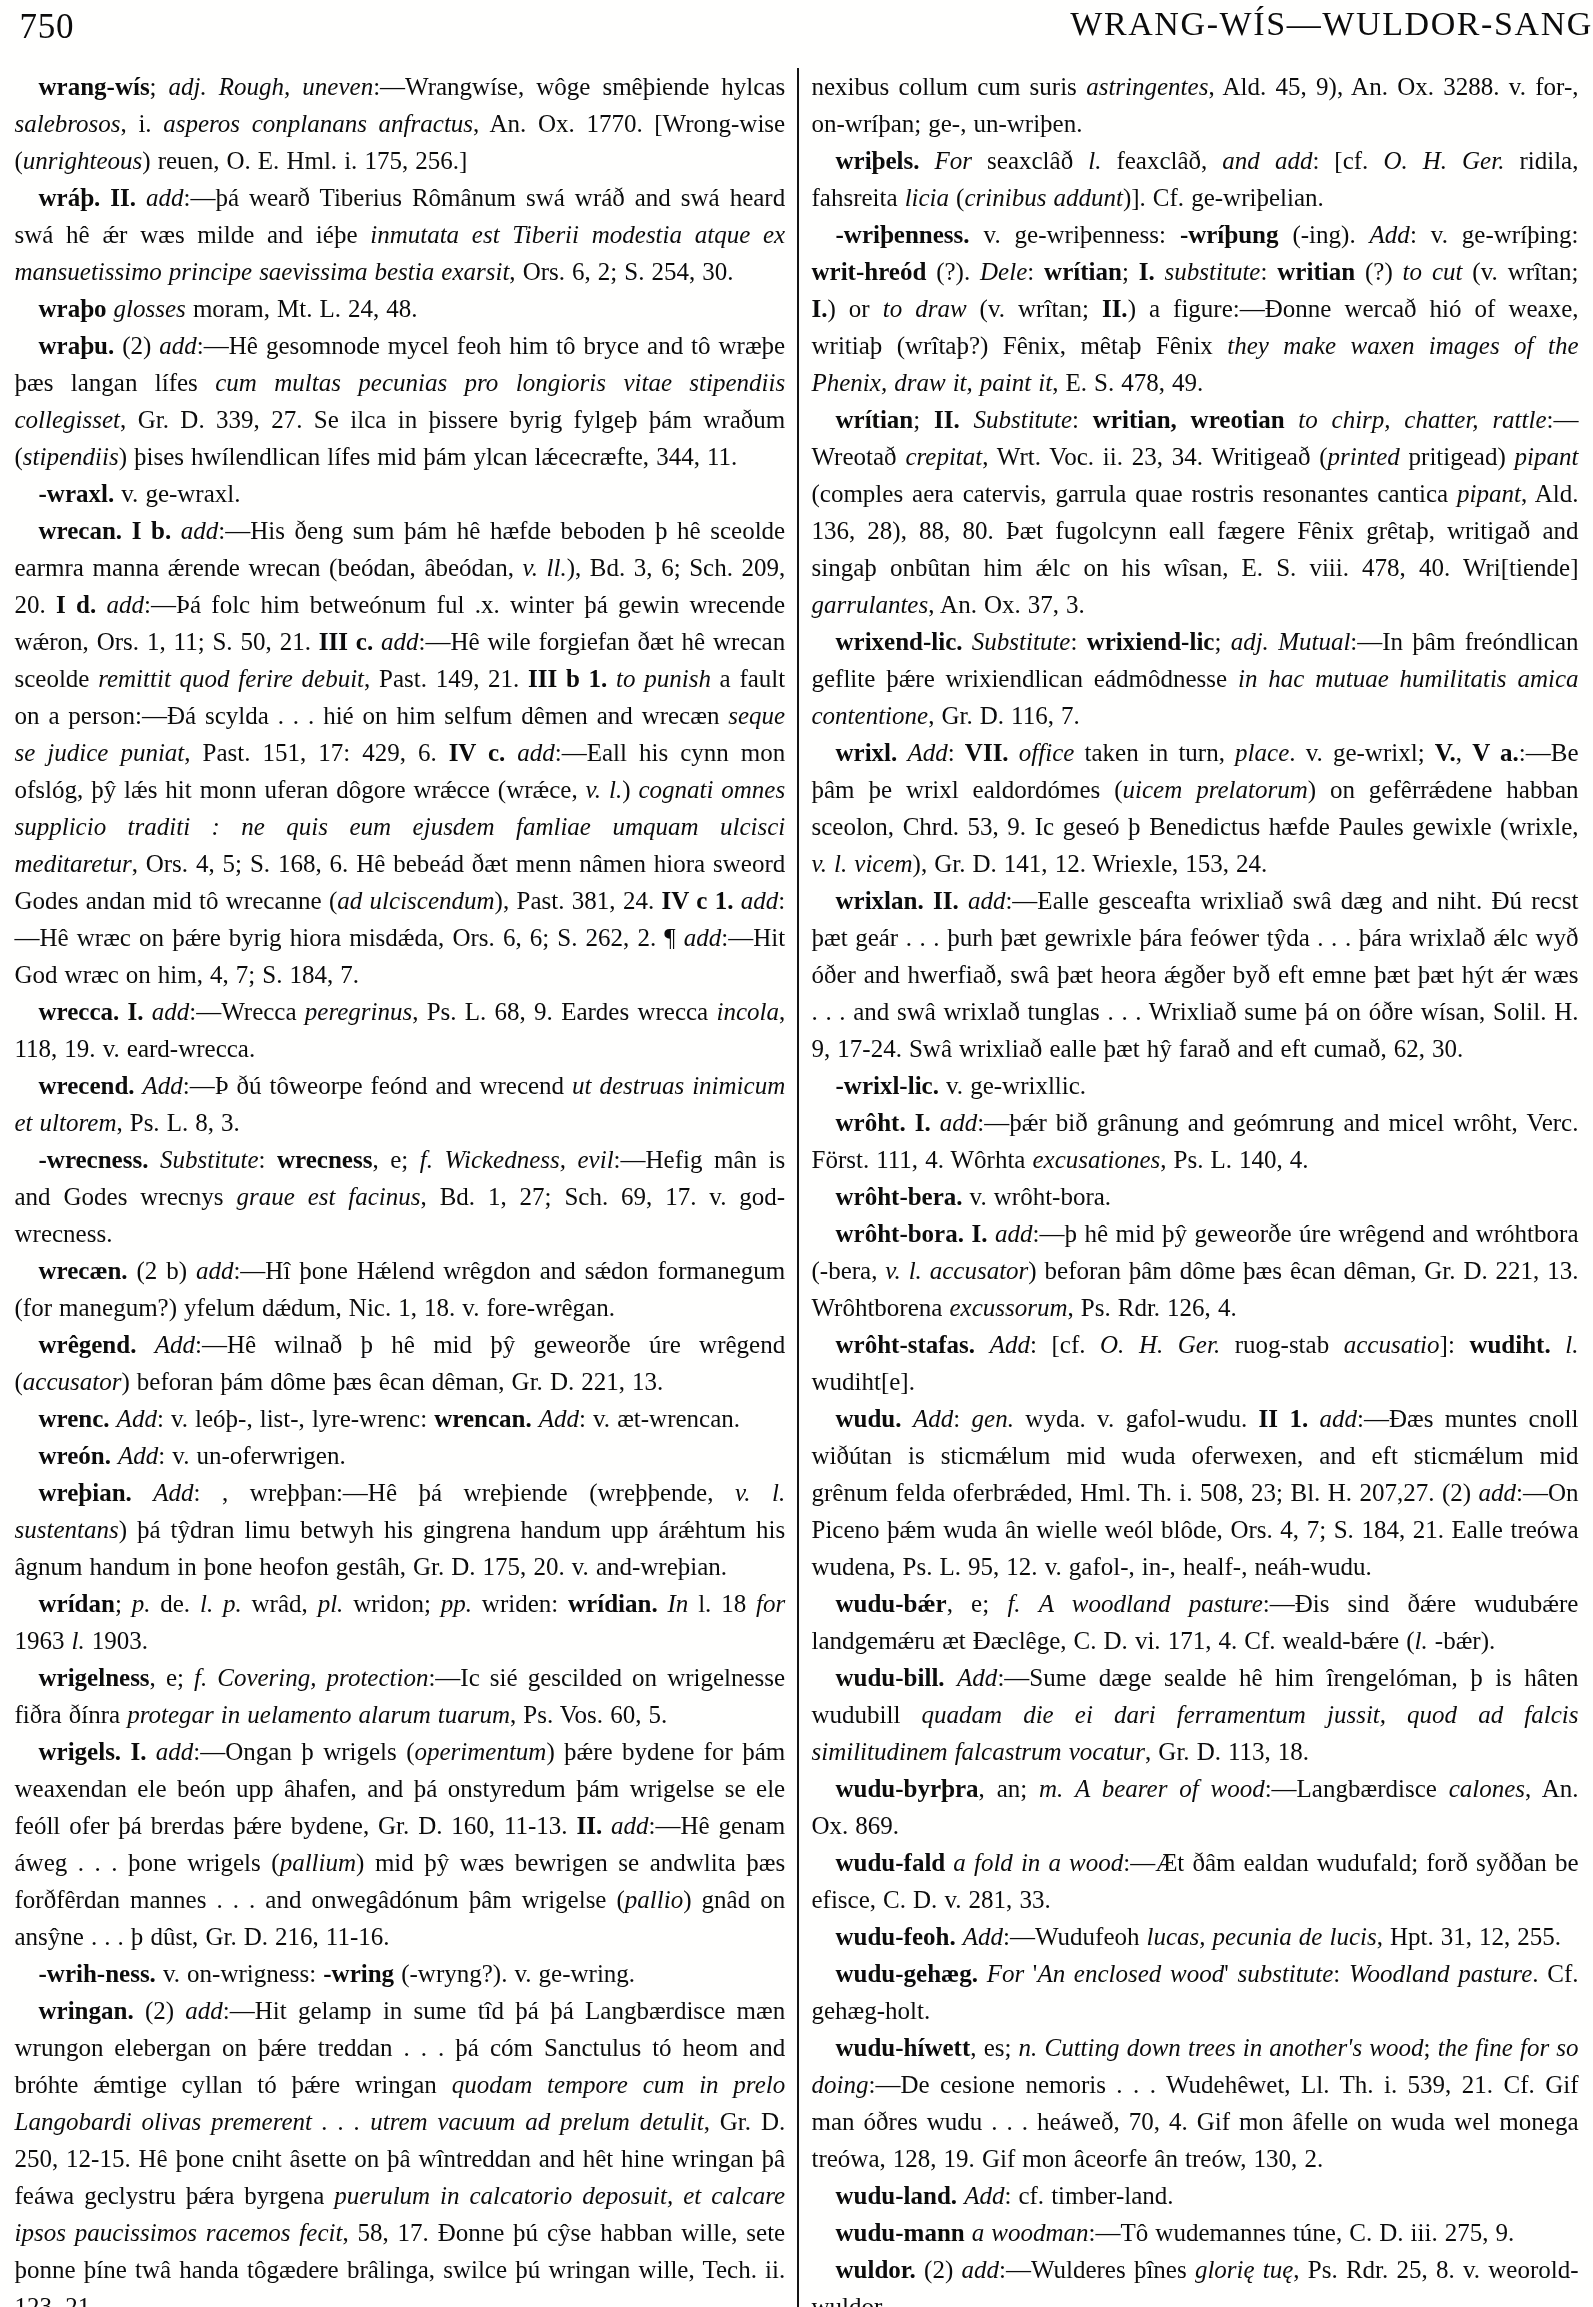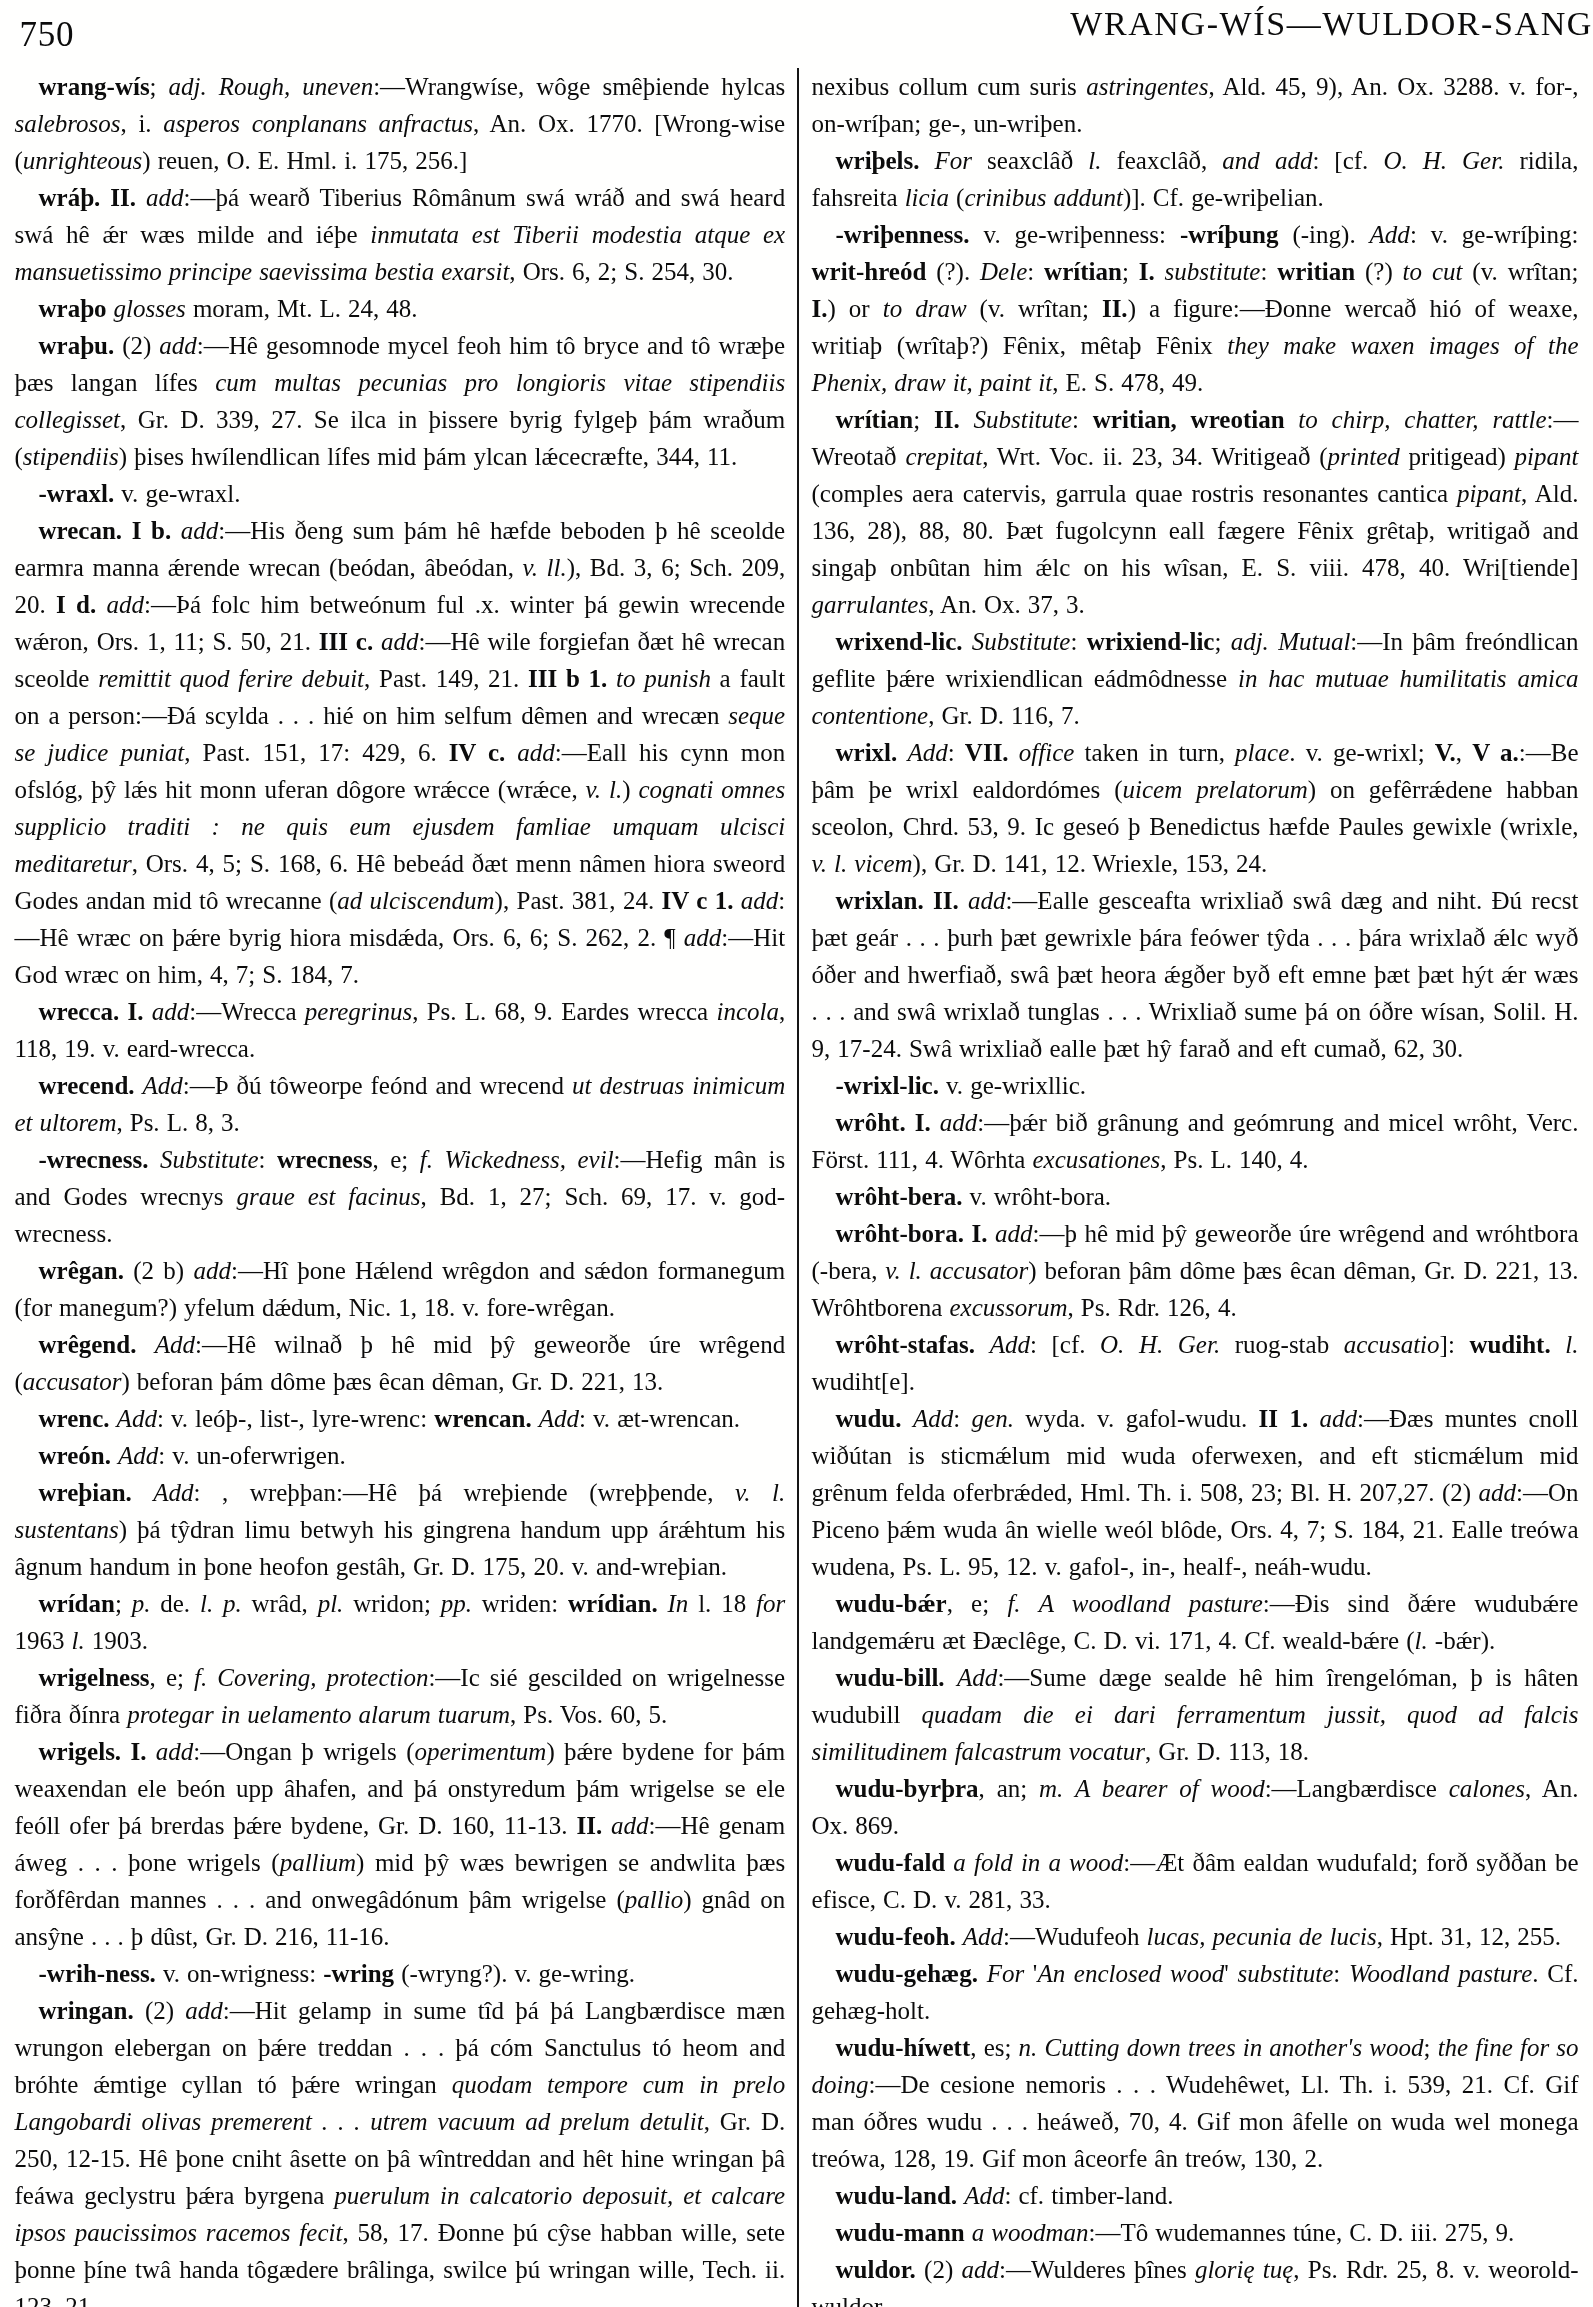--- a/index.html
+++ b/index.html
@@ -7,21 +7,21 @@
     position: relative;
     width: 1593px;
     height: 2307px;
     background: #fffffe;
     color: #0c0c0c;
     font-family: "Liberation Serif", serif;
     overflow: hidden;
   }
   .header { position: relative; height: 50px; padding-top: 4.8px; }
   .pageno {
-    position: absolute; left: 19.4px; top: 15px;
+    position: absolute; left: 19.4px; top: 7px;
     font-size: 35px; letter-spacing: 0.8px;
   }
   .title {
     text-align: right; font-size: 34px; letter-spacing: 1.6px;
     font-weight: 400;
   }
   .columns { display: flex; margin-top: 13px; padding: 0 6.5px; }
   .col { width: 50%; box-sizing: border-box; padding: 0 11.3px 0 8px; }
   .col.right { border-left: 2.4px solid #151515; padding: 0 8px 0 13px; }
   p.entry {
@@ -45,21 +45,21 @@
     <div class="col left">
         <p class="entry"><span class="b">wrang-wís</span><span>; </span><span class="i">adj. Rough, uneven</span><span>:—Wrangwíse, wôge smêþiende hylcas </span><span class="i">salebrosos</span><span>, i. </span><span class="i">asperos conplanans anfractus</span><span>, An. Ox. 1770. [Wrong-wise (</span><span class="i">unrighteous</span><span>) reuen, O. E. Hml. i. 175, 256.]</span></p>
         <p class="entry"><span class="b">wráþ.</span><span>  </span><span class="b">II.</span><span> </span><span class="i">add</span><span>:—þá wearð Tiberius Rômânum swá wráð and swá heard swá hê ǽr wæs milde and iéþe </span><span class="i">inmutata est Tiberii modestia atque ex mansuetissimo principe saevissima bestia exarsit</span><span>, Ors. 6, 2; S. 254, 30.</span></p>
         <p class="entry"><span class="b">wraþo</span><span class="i"> glosses</span><span> moram, Mt. L. 24, 48.</span></p>
         <p class="entry"><span class="b">wraþu.</span><span>  (2) </span><span class="i">add</span><span>:—Hê gesomnode mycel feoh him tô bryce and tô wræþe þæs langan lífes </span><span class="i">cum multas pecunias pro longioris vitae stipendiis collegisset</span><span>, Gr. D. 339, 27.  Se ilca in þissere byrig fylgeþ þám wraðum (</span><span class="i">stipendiis</span><span>) þises hwílendlican lífes mid þám ylcan lǽcecræfte, 344, 11.</span></p>
         <p class="entry"><span class="b">-wraxl.</span><span>  v. ge-wraxl.</span></p>
         <p class="entry"><span class="b">wrecan.</span><span>  </span><span class="b">I b.</span><span> </span><span class="i">add</span><span>:—His ðeng sum þám hê hæfde beboden þ hê sceolde earmra manna ǽrende wrecan (beódan, âbeódan, </span><span class="i">v. ll.</span><span>), Bd. 3, 6; Sch. 209, 20.   </span><span class="b">I d.</span><span> </span><span class="i">add</span><span>:—Þá folc him betweónum ful .x. winter þá gewin wrecende wǽron, Ors. 1, 11; S. 50, 21.  </span><span class="b">III c.</span><span> </span><span class="i">add</span><span>:—Hê wile forgiefan ðæt hê wrecan sceolde </span><span class="i">remittit quod ferire debuit</span><span>, Past. 149, 21.   </span><span class="b">III b 1.</span><span> </span><span class="i">to punish</span><span> a fault on a person:—Ðá scylda . . . hié on him selfum dêmen and wrecæn </span><span class="i">seque se judice puniat</span><span>, Past. 151, 17: 429, 6.  </span><span class="b">IV c.</span><span> </span><span class="i">add</span><span>:—Eall his cynn mon ofslóg, þŷ lǽs hit monn uferan dôgore wrǽcce (wrǽce, </span><span class="i">v. l.</span><span>) </span><span class="i">cognati omnes supplicio traditi : ne quis eum ejusdem famliae umquam ulcisci meditaretur</span><span>, Ors. 4, 5; S. 168, 6.  Hê bebeád ðæt menn nâmen hiora sweord Godes andan mid tô wrecanne (</span><span class="i">ad ulciscendum</span><span>), Past. 381, 24.   </span><span class="b">IV c 1.</span><span> </span><span class="i">add</span><span>:—Hê wræc on þǽre byrig hiora misdǽda, Ors. 6, 6; S. 262, 2.    ¶ </span><span class="i">add</span><span>:—Hit God wræc on him, 4, 7; S. 184, 7.</span></p>
         <p class="entry"><span class="b">wrecca.</span><span>  </span><span class="b">I.</span><span> </span><span class="i">add</span><span>:—Wrecca </span><span class="i">peregrinus</span><span>, Ps. L. 68, 9.  Eardes wrecca </span><span class="i">incola</span><span>, 118, 19.  v. eard-wrecca.</span></p>
         <p class="entry"><span class="b">wrecend.</span><span>  </span><span class="i">Add</span><span>:—Þ ðú tôweorpe feónd and wrecend </span><span class="i">ut destruas inimicum et ultorem</span><span>, Ps. L. 8, 3.</span></p>
         <p class="entry"><span class="b">-wrecness.</span><span>  </span><span class="i">Substitute</span><span>: </span><span class="b">wrecness</span><span>, e; </span><span class="i">f.</span><span>  </span><span class="i">Wickedness, evil</span><span>:—Hefig mân is and Godes wrecnys </span><span class="i">graue est facinus</span><span>, Bd. 1, 27; Sch. 69, 17. v. god-wrecness.</span></p>
-        <p class="entry"><span class="b">wrêgan.</span><span>  (2 b) </span><span class="i">add</span><span>:—Hî þone Hǽlend wrêgdon and sǽdon formanegum (for manegum?) yfelum dǽdum, Nic. 1, 18.  v. fore-wrêgan.</span></p>
+        <p class="entry"><span class="b">wrecæn.</span><span>  (2 b) </span><span class="i">add</span><span>:—Hî þone Hǽlend wrêgdon and sǽdon formanegum (for manegum?) yfelum dǽdum, Nic. 1, 18.  v. fore-wrêgan.</span></p>
         <p class="entry"><span class="b">wrêgend.</span><span>  </span><span class="i">Add</span><span>:—Hê wilnað þ hê mid þŷ geweorðe úre wrêgend (</span><span class="i">accusator</span><span>) beforan þám dôme þæs êcan dêman, Gr. D. 221, 13.</span></p>
         <p class="entry"><span class="b">wrenc.</span><span>  </span><span class="i">Add</span><span>: v. leóþ-, list-, lyre-wrenc: </span><span class="b">wrencan.</span><span>  </span><span class="i">Add</span><span>: v. æt-wrencan.</span></p>
         <p class="entry"><span class="b">wreón.</span><span>  </span><span class="i">Add</span><span>: v. un-oferwrigen.</span></p>
         <p class="entry"><span class="b">wreþian.</span><span>  </span><span class="i">Add</span><span>: , wreþþan:—Hê þá wreþiende (wreþþende, </span><span class="i">v. l. sustentans</span><span>) þá tŷdran limu betwyh his gingrena handum upp árǽhtum his âgnum handum in þone heofon gestâh, Gr. D. 175, 20.  v. and-wreþian.</span></p>
         <p class="entry"><span class="b">wrídan</span><span>; </span><span class="i">p.</span><span> de.  </span><span class="i">l. p.</span><span> wrâd, </span><span class="i">pl.</span><span> wridon; </span><span class="i">pp.</span><span> wriden: </span><span class="b">wrídian.</span><span>  </span><span class="i">In</span><span> l. 18 </span><span class="i">for</span><span> 1963 </span><span class="i">l.</span><span> 1903.</span></p>
         <p class="entry"><span class="b">wrigelness</span><span>, e; </span><span class="i">f.</span><span>  </span><span class="i">Covering, protection</span><span>:—Ic sié gescilded on wrigelnesse fiðra ðínra </span><span class="i">protegar in uelamento alarum tuarum</span><span>, Ps. Vos. 60, 5.</span></p>
         <p class="entry"><span class="b">wrigels.</span><span>  </span><span class="b">I.</span><span> </span><span class="i">add</span><span>:—Ongan þ wrigels (</span><span class="i">operimentum</span><span>) þǽre bydene for þám weaxendan ele beón upp âhafen, and þá onstyredum þám wrigelse se ele feóll ofer þá brerdas þǽre bydene, Gr. D. 160, 11-13.   </span><span class="b">II.</span><span> </span><span class="i">add</span><span>:—Hê genam áweg . . . þone wrigels (</span><span class="i">pallium</span><span>) mid þŷ wæs bewrigen se andwlita þæs forðfêrdan mannes . . . and onwegâdónum þâm wrigelse (</span><span class="i">pallio</span><span>) gnâd on ansŷne . . . þ dûst, Gr. D. 216, 11-16.</span></p>
         <p class="entry"><span class="b">-wrih-ness.</span><span>  v. on-wrigness: </span><span class="b">-wring</span><span> (-wryng?).  v. ge-wring.</span></p>
         <p class="entry"><span class="b">wringan.</span><span>  (2) </span><span class="i">add</span><span>:—Hit gelamp in sume tîd þá þá Langbærdisce mæn wrungon elebergan on þǽre treddan . . . þá cóm Sanctulus tó heom and bróhte ǽmtige cyllan tó þǽre wringan </span><span class="i">quodam tempore cum in prelo Langobardi olivas premerent . . . utrem vacuum ad prelum detulit</span><span>, Gr. D. 250, 12-15.  Hê þone cniht âsette on þâ wîntreddan and hêt hine wringan þâ feáwa geclystru þǽra byrgena </span><span class="i">puerulum in calcatorio deposuit, et calcare ipsos paucissimos racemos fecit</span><span>, 58, 17.  Ðonne þú cŷse habban wille, sete þonne þíne twâ handa tôgædere brâlinga, swilce þú wringan wille, Tech. ii. 123, 21.</span></p>
         <p class="entry"></p>

